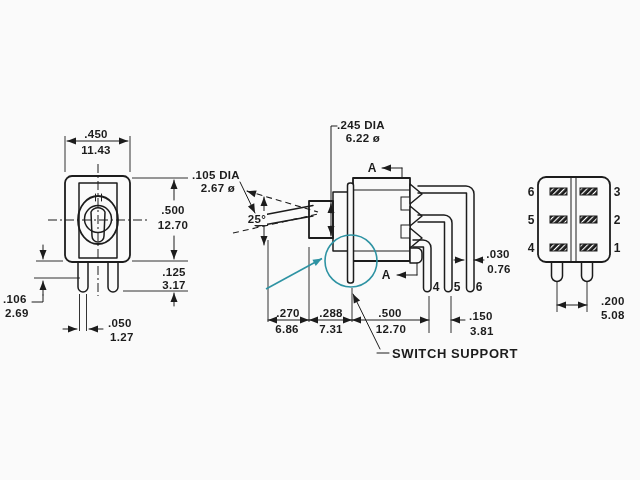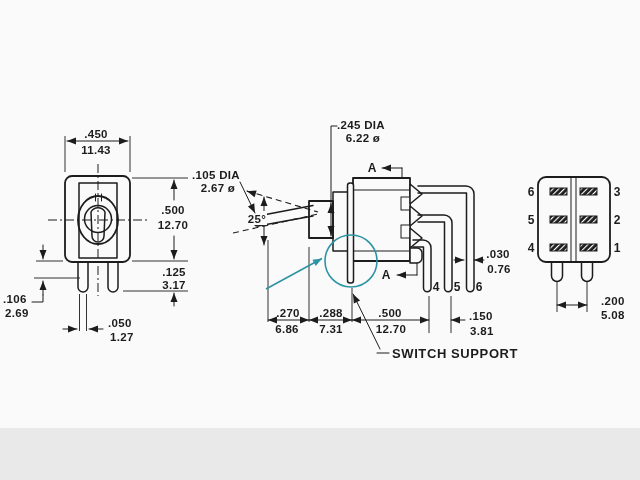--- a/index.html
+++ b/index.html
@@ -1,16 +1,16 @@
 <!DOCTYPE html>
 <html><head>
 <meta charset="utf-8">
 <style>
   html,body{margin:0;padding:0;background:#e9e9e9;}
-  .sheet{position:relative;width:640px;height:428px;background:#fafafa;overflow:hidden;
+  .sheet{position:relative;width:640px;height:480px;background:#fafafa;overflow:hidden;
          font-family:"Liberation Sans",sans-serif;}
   svg{position:absolute;left:0;top:0;}
   text{font-family:"Liberation Sans",sans-serif;font-weight:bold;fill:#1c1c1c;}
   .dim{font-size:11.5px;letter-spacing:.3px;}
   .lbl{font-size:12px;}
   .big{font-size:13px;letter-spacing:.6px;}
   .ln   {stroke:#1c1c1c;fill:none;stroke-width:1.8;stroke-linejoin:round;stroke-linecap:round;}
   .ln2  {stroke:#1c1c1c;fill:none;stroke-width:1.5;stroke-linejoin:round;stroke-linecap:round;}
   .thin {stroke:#1c1c1c;fill:none;stroke-width:1;stroke-linecap:round;}
   .xthin{stroke:#1c1c1c;fill:none;stroke-width:.9;}

